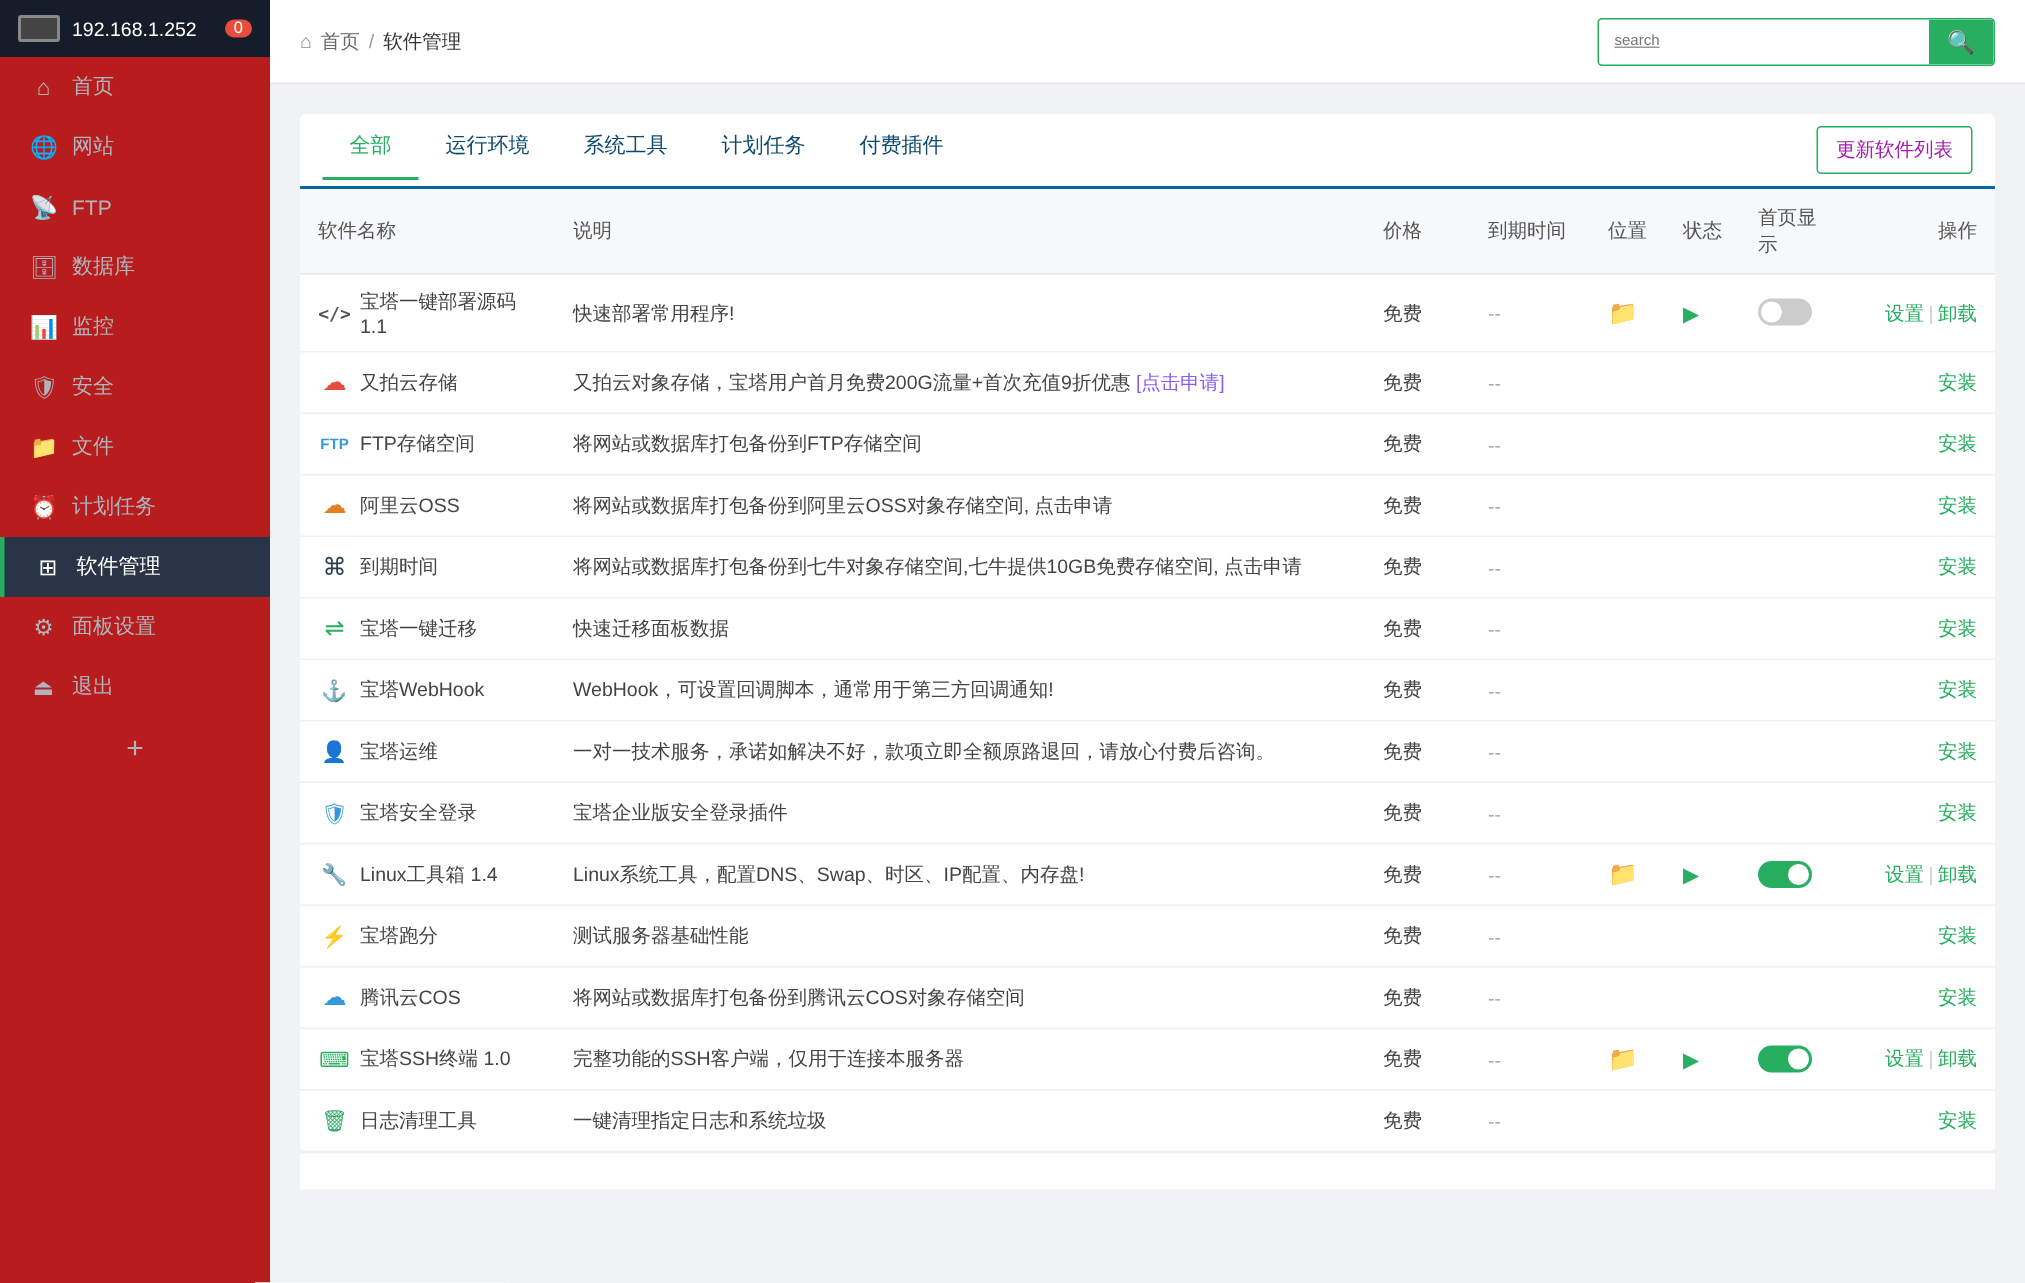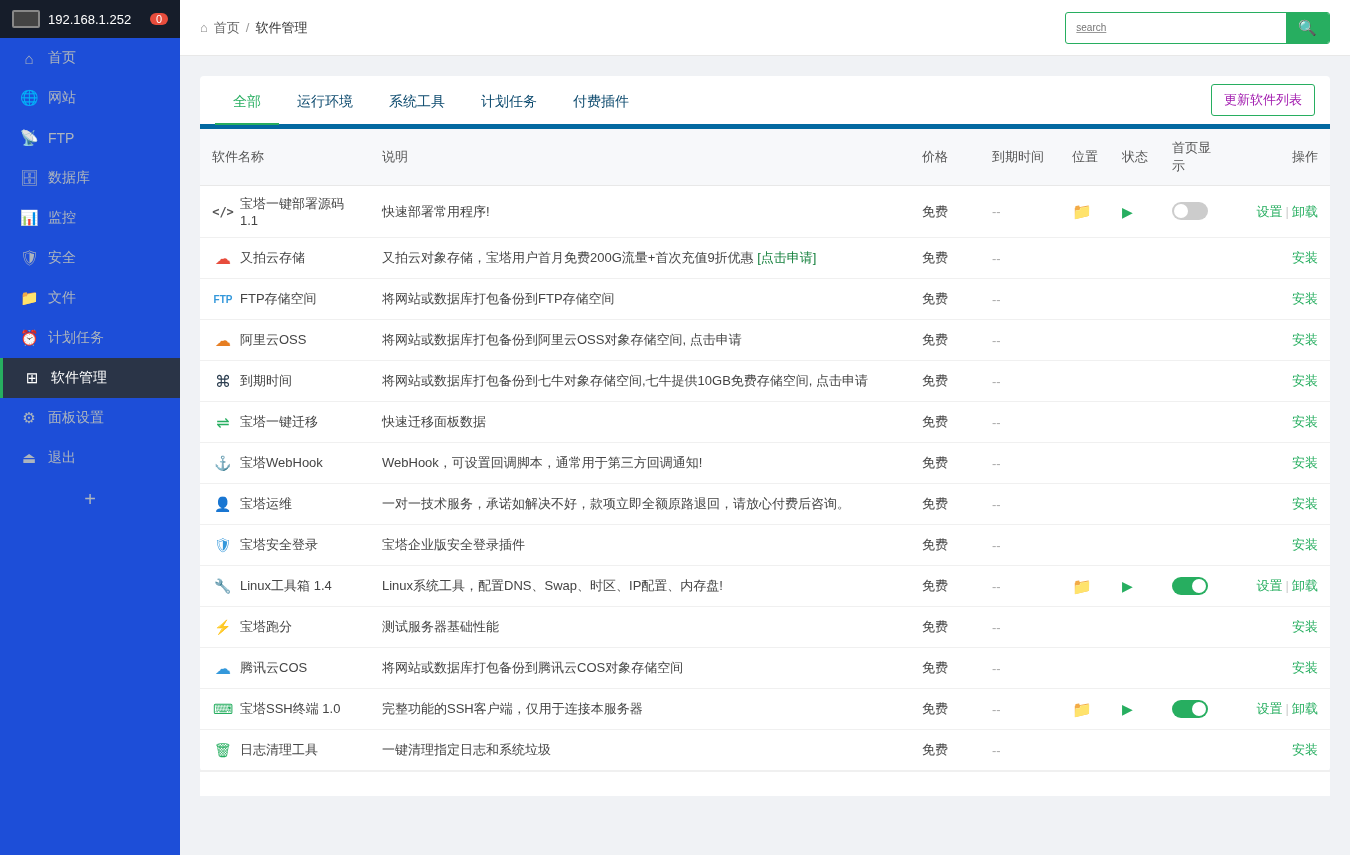--- a/index.html
+++ b/index.html
@@ -1,21 +1,21 @@
 <!DOCTYPE html>
 <html><head>
   <meta charset="utf-8">
   <style>
     * { box-sizing: border-box; margin: 0; padding: 0; }
     body { font-family: "Microsoft YaHei", "PingFang SC", sans-serif; font-size: 13px; background: #f0f2f5; display: flex; height: 855px; overflow: hidden; }
 
     
     .sidebar {
       width: 180px;
-      background: #1d4ed8;
+      background: #b91c1c;
       color: #adb5bd;
       display: flex;
       flex-direction: column;
       flex-shrink: 0;
       height: 100%;
     }
     .sidebar-header {
       background: #161d2a;
       padding: 10px 12px;
       display: flex;
@@ -226,21 +226,21 @@
       background: #fff;
       border-top: 1px solid #f0f0f0;
       padding: 12px 20px;
       display: flex;
       align-items: center;
       justify-content: flex-end;
       gap: 5px;
       font-size: 13px;
     }
 
-    .link-blue { color: #15803d; cursor: pointer; }
+    .link-blue { color: #8b5cf6; cursor: pointer; }
   </style>
 </head>
 <body>
 
 <div class="sidebar">
   <div class="sidebar-header">
     <span class="monitor-icon"></span>
     <span>192.168.1.252</span>
     <span class="badge">0</span>
   </div>
@@ -304,21 +304,21 @@
       <span class="current">软件管理</span>
     </div>
     <div class="search-box">
       <input type="text" placeholder="search" style="">
       <button>🔍</button>
     </div>
   </div>
 
   <div class="content">
 
-    <div style="background:#fff; border-radius:4px 4px 0 0; display:flex; align-items:flex-end; border-bottom:5px solid #0369a1; padding: 0 15px;">
+    <div style="background:#fff; border-radius:4px 4px 0 0; display:flex; align-items:flex-start; border-bottom:2px solid #0369a1; padding: 0 15px;">
       <div class="tab-item active">全部</div>
       <div class="tab-item">运行环境</div>
       <div class="tab-item">系统工具</div>
       <div class="tab-item">计划任务</div>
       <div class="tab-item">付费插件</div>
       <div style="margin-left:auto; padding: 8px 0;">
         <button class="btn-update">更新软件列表</button>
       </div>
     </div>
 

